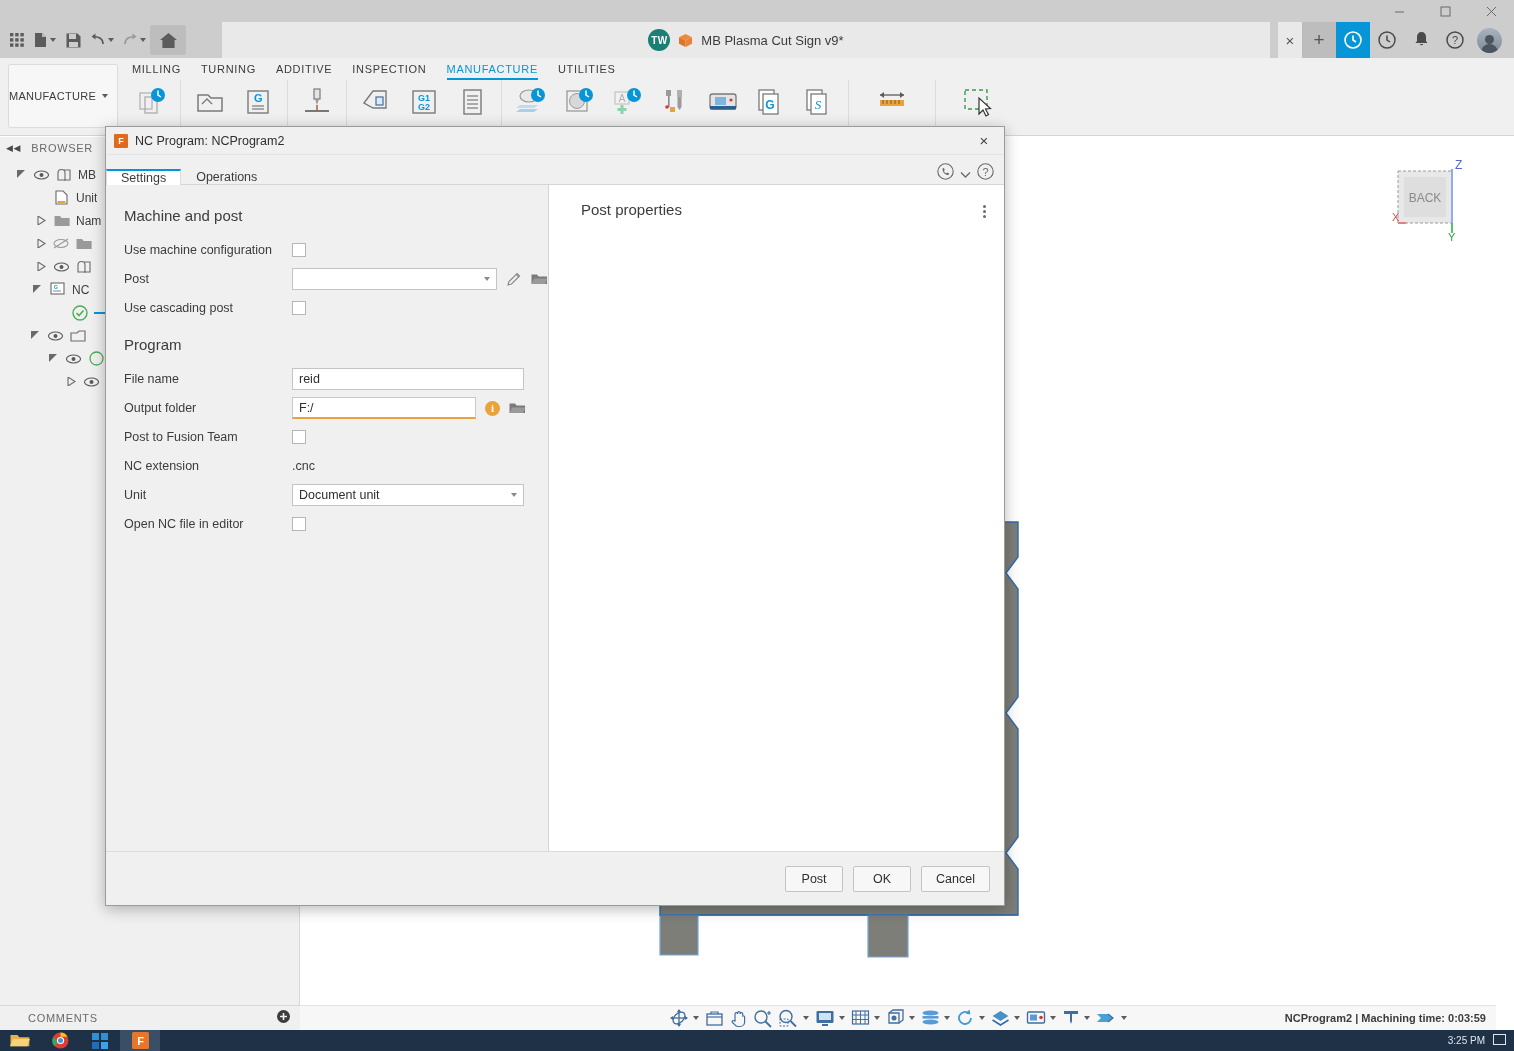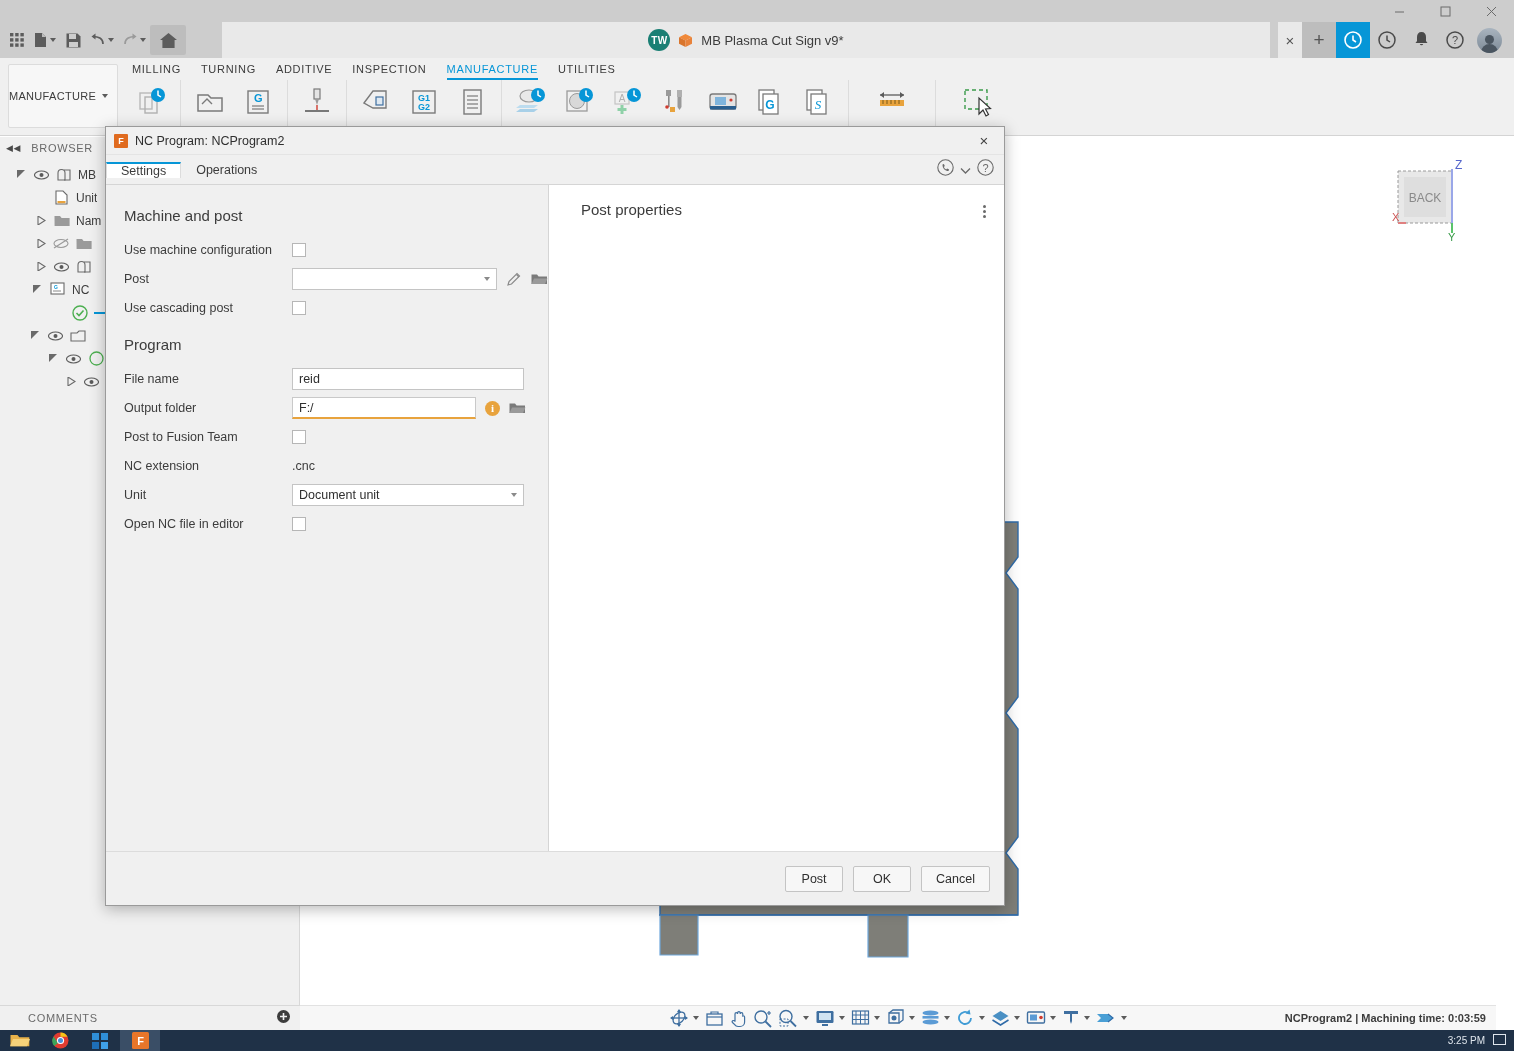--- a/index.html
+++ b/index.html
@@ -228,21 +228,21 @@
     width: 14px; height: 14px; background: #e06b1f; border-radius: 1px;
     display: flex; align-items: center; justify-content: center;
     color: #fff; font-size: 9px; font-weight: bold;
   }
   .dlg-title-text { font-size: 12.5px; color: #2f2f2f; }
   .dlg-close {
     margin-left: auto; width: 24px; height: 22px; display: flex;
     align-items: center; justify-content: center; color: #444; font-size: 15px;
   }
   .dlg-tabs {
-    height: 30px; background: #f0f0f0; display: flex; align-items: center;
+    height: 30px; background: #f0f0f0; display: flex; align-items: flex-end;
     border-bottom: 1px solid #d5d5d5; position: relative;
   }
   .dtab {
     padding: 0 14px; display: flex; align-items: center; font-size: 12.5px;
     color: #3c3c3c;
   }
   .dtab.active {
     background: #fff; border-top: 2px solid #0696d7;
     border-left: 1px solid #dcdcdc; border-right: 1px solid #dcdcdc;
     margin-bottom: -1px;

